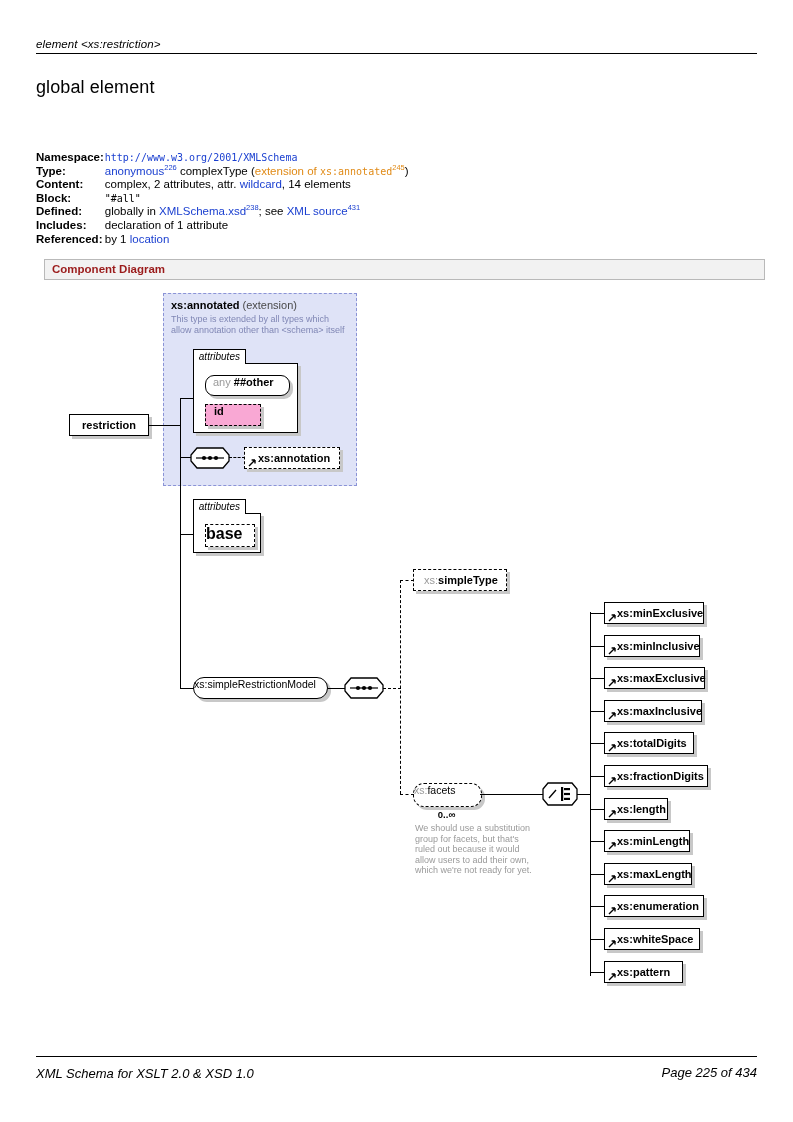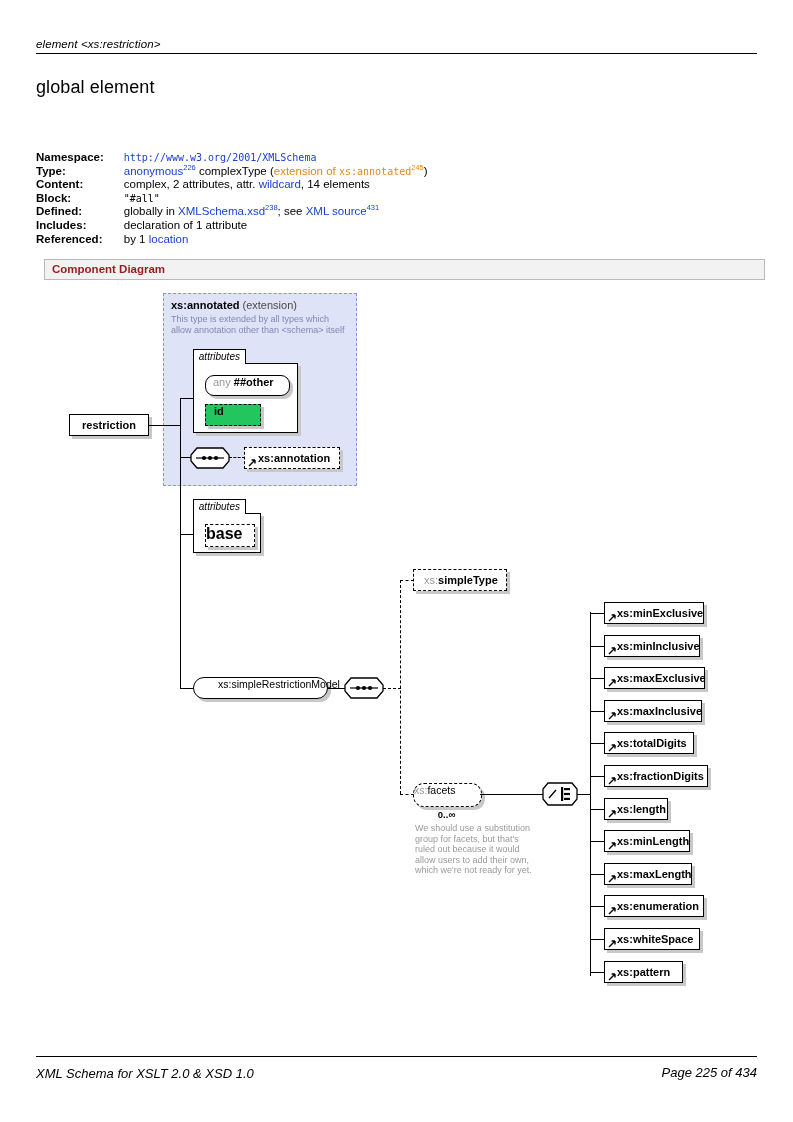--- a/index.html
+++ b/index.html
@@ -13,21 +13,21 @@
   #hdr .rule{border-bottom:1.2px solid #000;}
 
   
   #kicker{position:absolute;left:36px;top:77px;font-size:18px;letter-spacing:.1px;text-align:right;}
   #title{position:absolute;left:36px;top:100px;font-size:30px;font-weight:bold;letter-spacing:-.3px;}
 
   
   #meta{position:absolute;left:36px;top:151px;font-size:11.5px;line-height:13.6px;}
   #meta table{border-collapse:collapse;}
   #meta td{padding:0;vertical-align:top;white-space:nowrap;}
-  #meta td.k{font-weight:bold;padding-right:20px;}
+  #meta td.k{font-weight:bold;padding-right:1px;}
   .lnk{color:#1a3fd0;}
   .orange{color:#e08a16;}
   .mono{font-family:"DejaVu Sans Mono",monospace;font-size:10px;}
   sup{font-size:7.5px;vertical-align:super;line-height:0;}
 
   
   #cdbar{position:absolute;left:36px;top:259px;width:719px;height:19px;
          background:#f2f2f2;border:1px solid #b9b9b9;margin-left:8px;}
   #cdbar span{position:absolute;left:7px;top:3px;font-size:11.5px;font-weight:bold;color:#9b1b1b;}
 
@@ -152,21 +152,21 @@
     <div class="attrs shadow" style="left:193px;top:363px;width:105px;height:70px;">
       <div class="tab">attributes</div>
     </div>
 
     <div class="pill shadow" style="left:205px;top:375px;width:85px;height:21px;">
       <div class="lbl" style="padding-left:7px;">
         <span class="prefix">any</span>&nbsp;<span class="name">##other</span>
       </div>
     </div>
 
-    <div class="dashbox shadow" style="position:absolute;left:205px;top:404px;width:54px;height:20px;background:#22c55e;">
+    <div class="dashbox shadow" style="position:absolute;left:205px;top:404px;width:54px;height:20px;background:#f9a8d4;">
       <div class="lbl" style="padding-left:8px;font-size:11px;">
         <span class="name">id</span>
       </div>
     </div>
 
     <div class="solidbox shadow node" style="left:69px;top:414px;width:80px;height:22px;">
       <div class="lbl" style="justify-content:center;">
         <span class="name">restriction</span>
       </div>
     </div>
@@ -194,21 +194,21 @@
     <div class="attrs shadow" style="left:193px;top:513px;width:68px;height:40px;">
       <div class="tab">attributes</div>
     </div>
     <div class="dashbox shadow" style="position:absolute;left:205px;top:524px;width:48px;height:21px;background:#fff;">
       <div class="lbl" style="justify-content:center;">
         <span class="name">base</span>
       </div>
     </div>
 
     <div class="pill shadow" style="left:193px;top:677px;width:135px;height:22px;border-radius:11px;">
-      <div class="lbl" style="justify-content:center;font-size:10.5px;padding-left:24px;">
+      <div class="lbl" style="justify-content:center;font-size:10.5px;">
         <span>xs:simpleRestrictionModel</span>
       </div>
     </div>
 
     <div class="seq" style="left:344px;top:677px;">
       <svg width="40" height="22" viewBox="0 0 40 22">
         <polygon points="7,1 33,1 39,8 39,14 33,21 7,21 1,14 1,8" fill="#fff" stroke="#000" stroke-width="1.3"></polygon>
         <line x1="6" y1="11" x2="34" y2="11" stroke="#000" stroke-width="1.2"></line>
         <circle cx="14" cy="11" r="2.1" fill="#000"></circle>
         <circle cx="20" cy="11" r="2.1" fill="#000"></circle>

